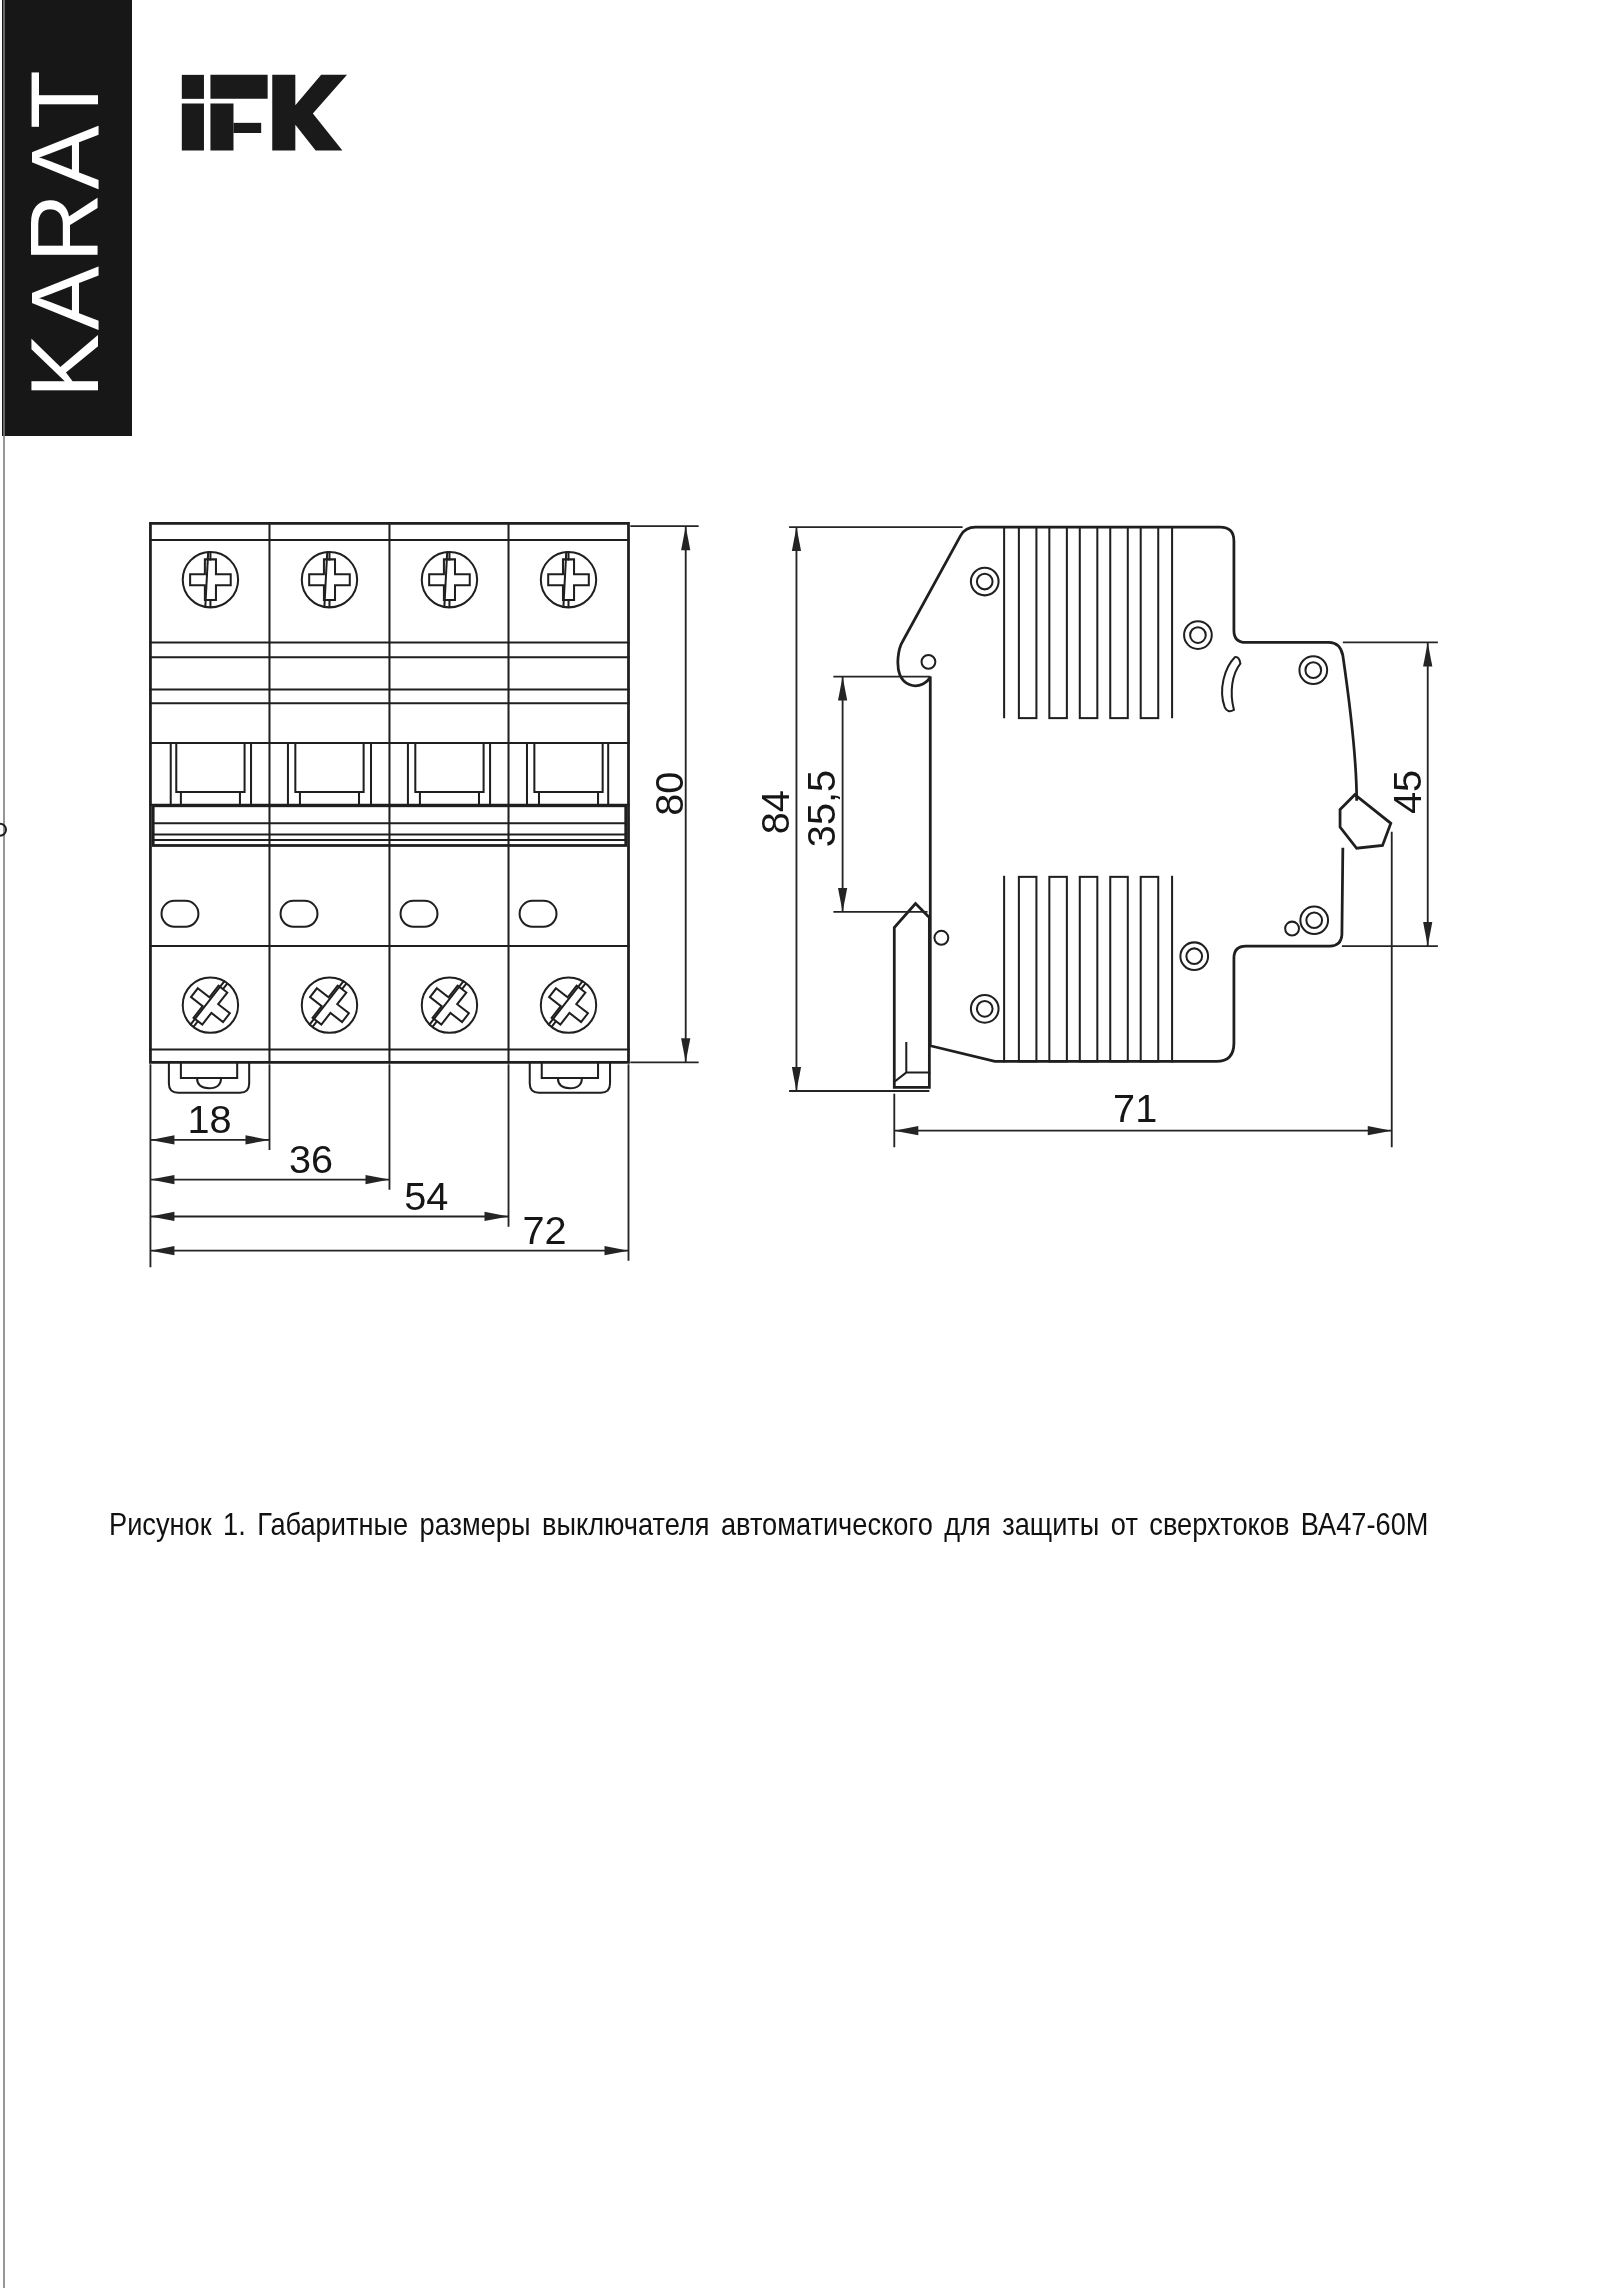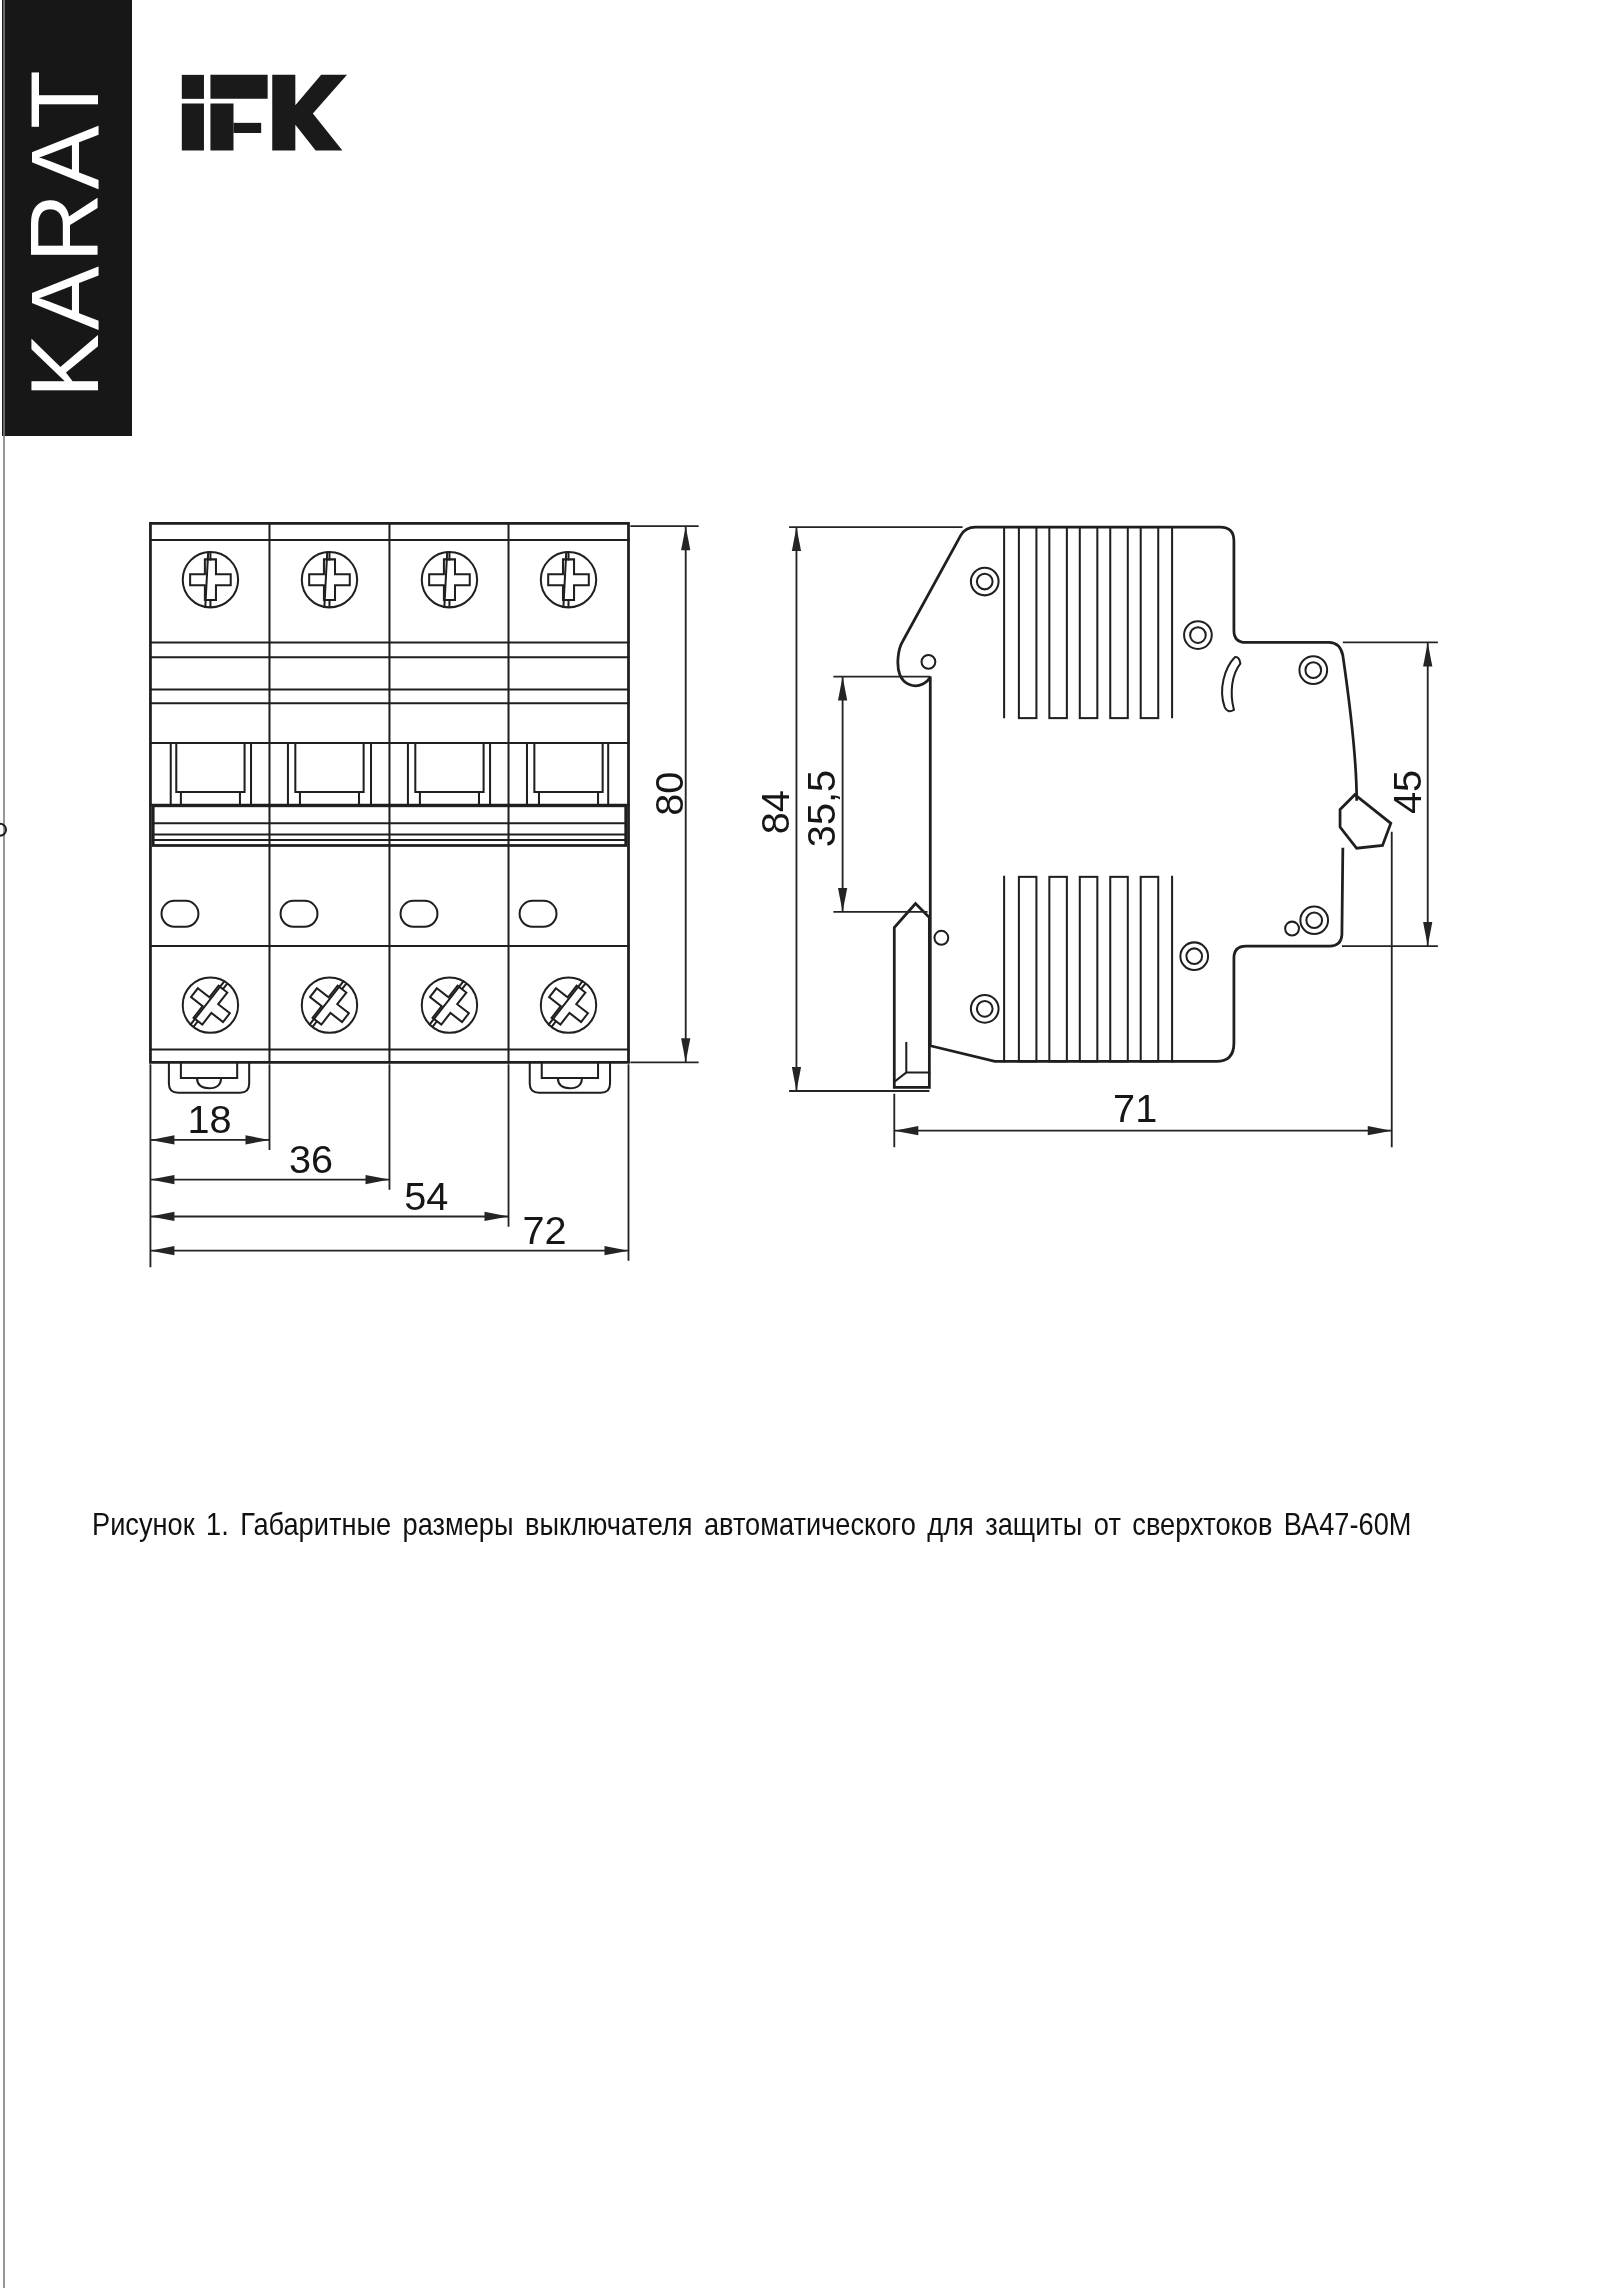--- a/index.html
+++ b/index.html
@@ -33,21 +33,21 @@
     font-family:"Liberation Sans", sans-serif;
     fill:#161616;
   }
   .dimtxt{font-size:43px;}
   .ln{stroke:#1f1f1f;fill:none;stroke-width:2.2px;stroke-linecap:square;}
   .w3{stroke-width:3px;}
   .dim{stroke:#242424;fill:none;stroke-width:2px;}
   .arr{fill:#242424;stroke:none;}
   .solid{fill:#1a1a1a;stroke:none;}
   .caption{
-    position:absolute;left:92px;top:1506px;width:1347px;height:42px;
+    position:absolute;left:109px;top:1506px;width:1347px;height:42px;
     overflow:visible;
   }
   .caption span{
     display:inline-block;
     white-space:nowrap;
     font-size:32px;
     color:#111111;
     word-spacing:4.6px;
     transform:scaleX(0.85);
     transform-origin:left top;

